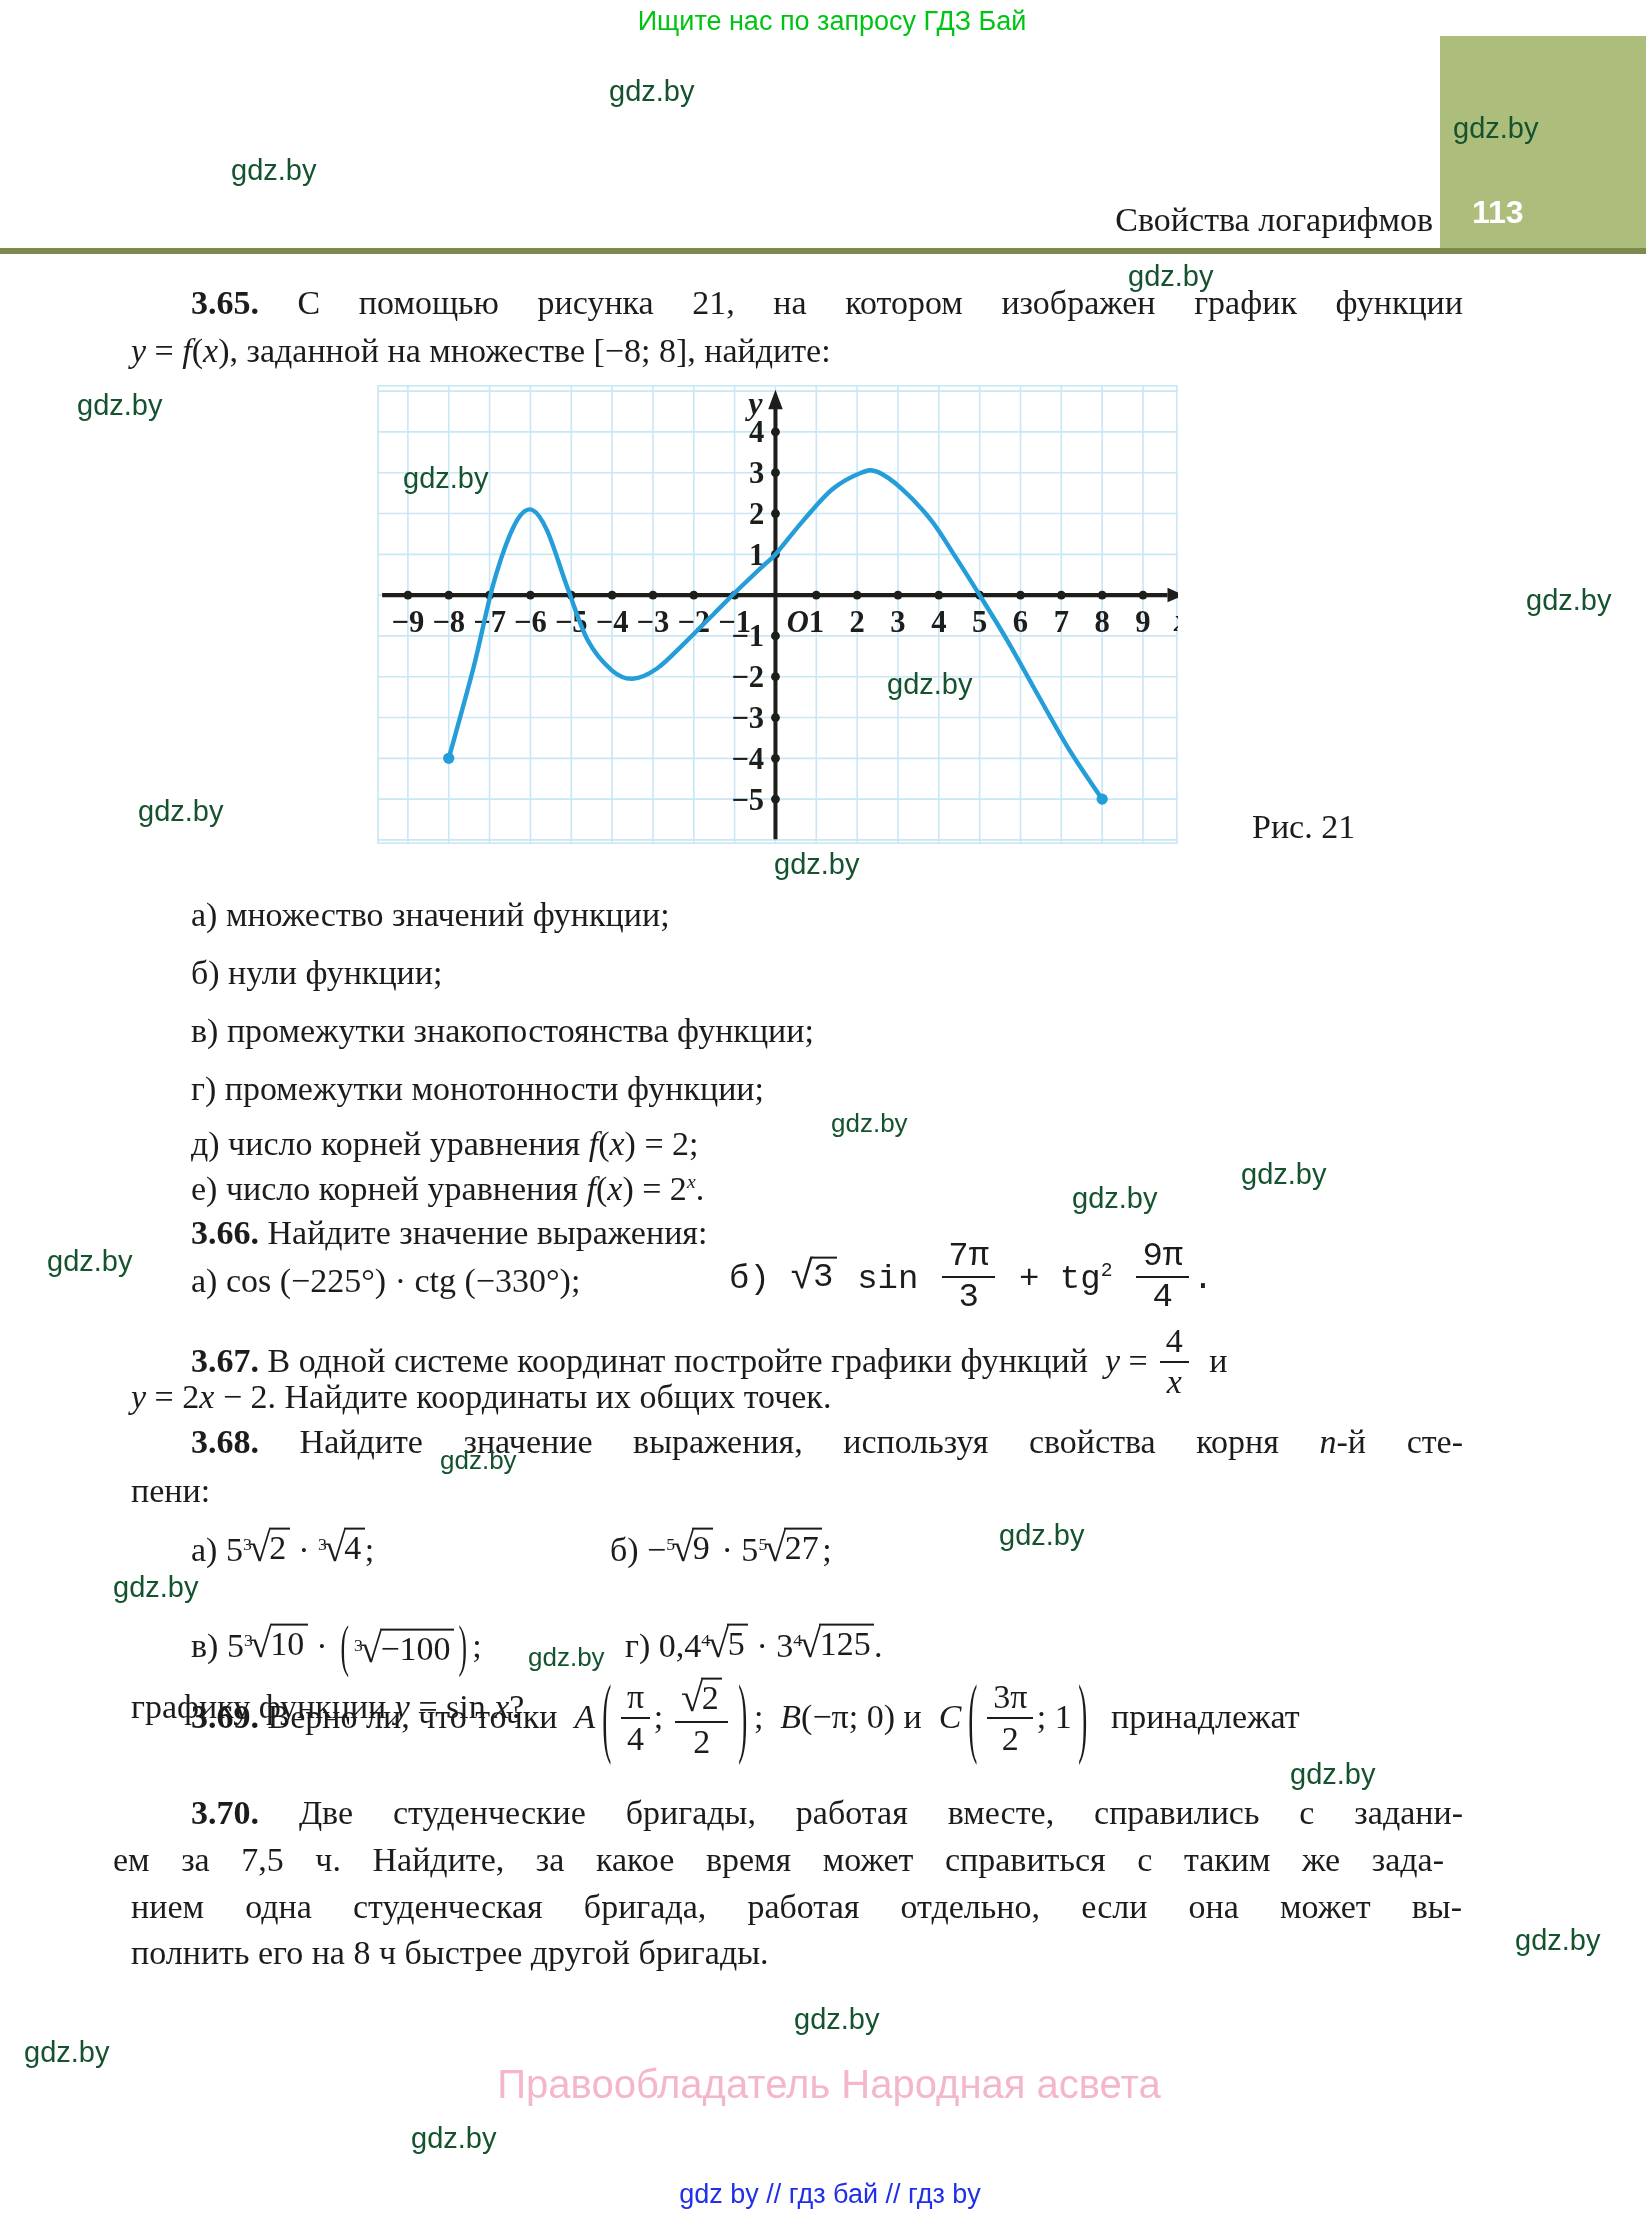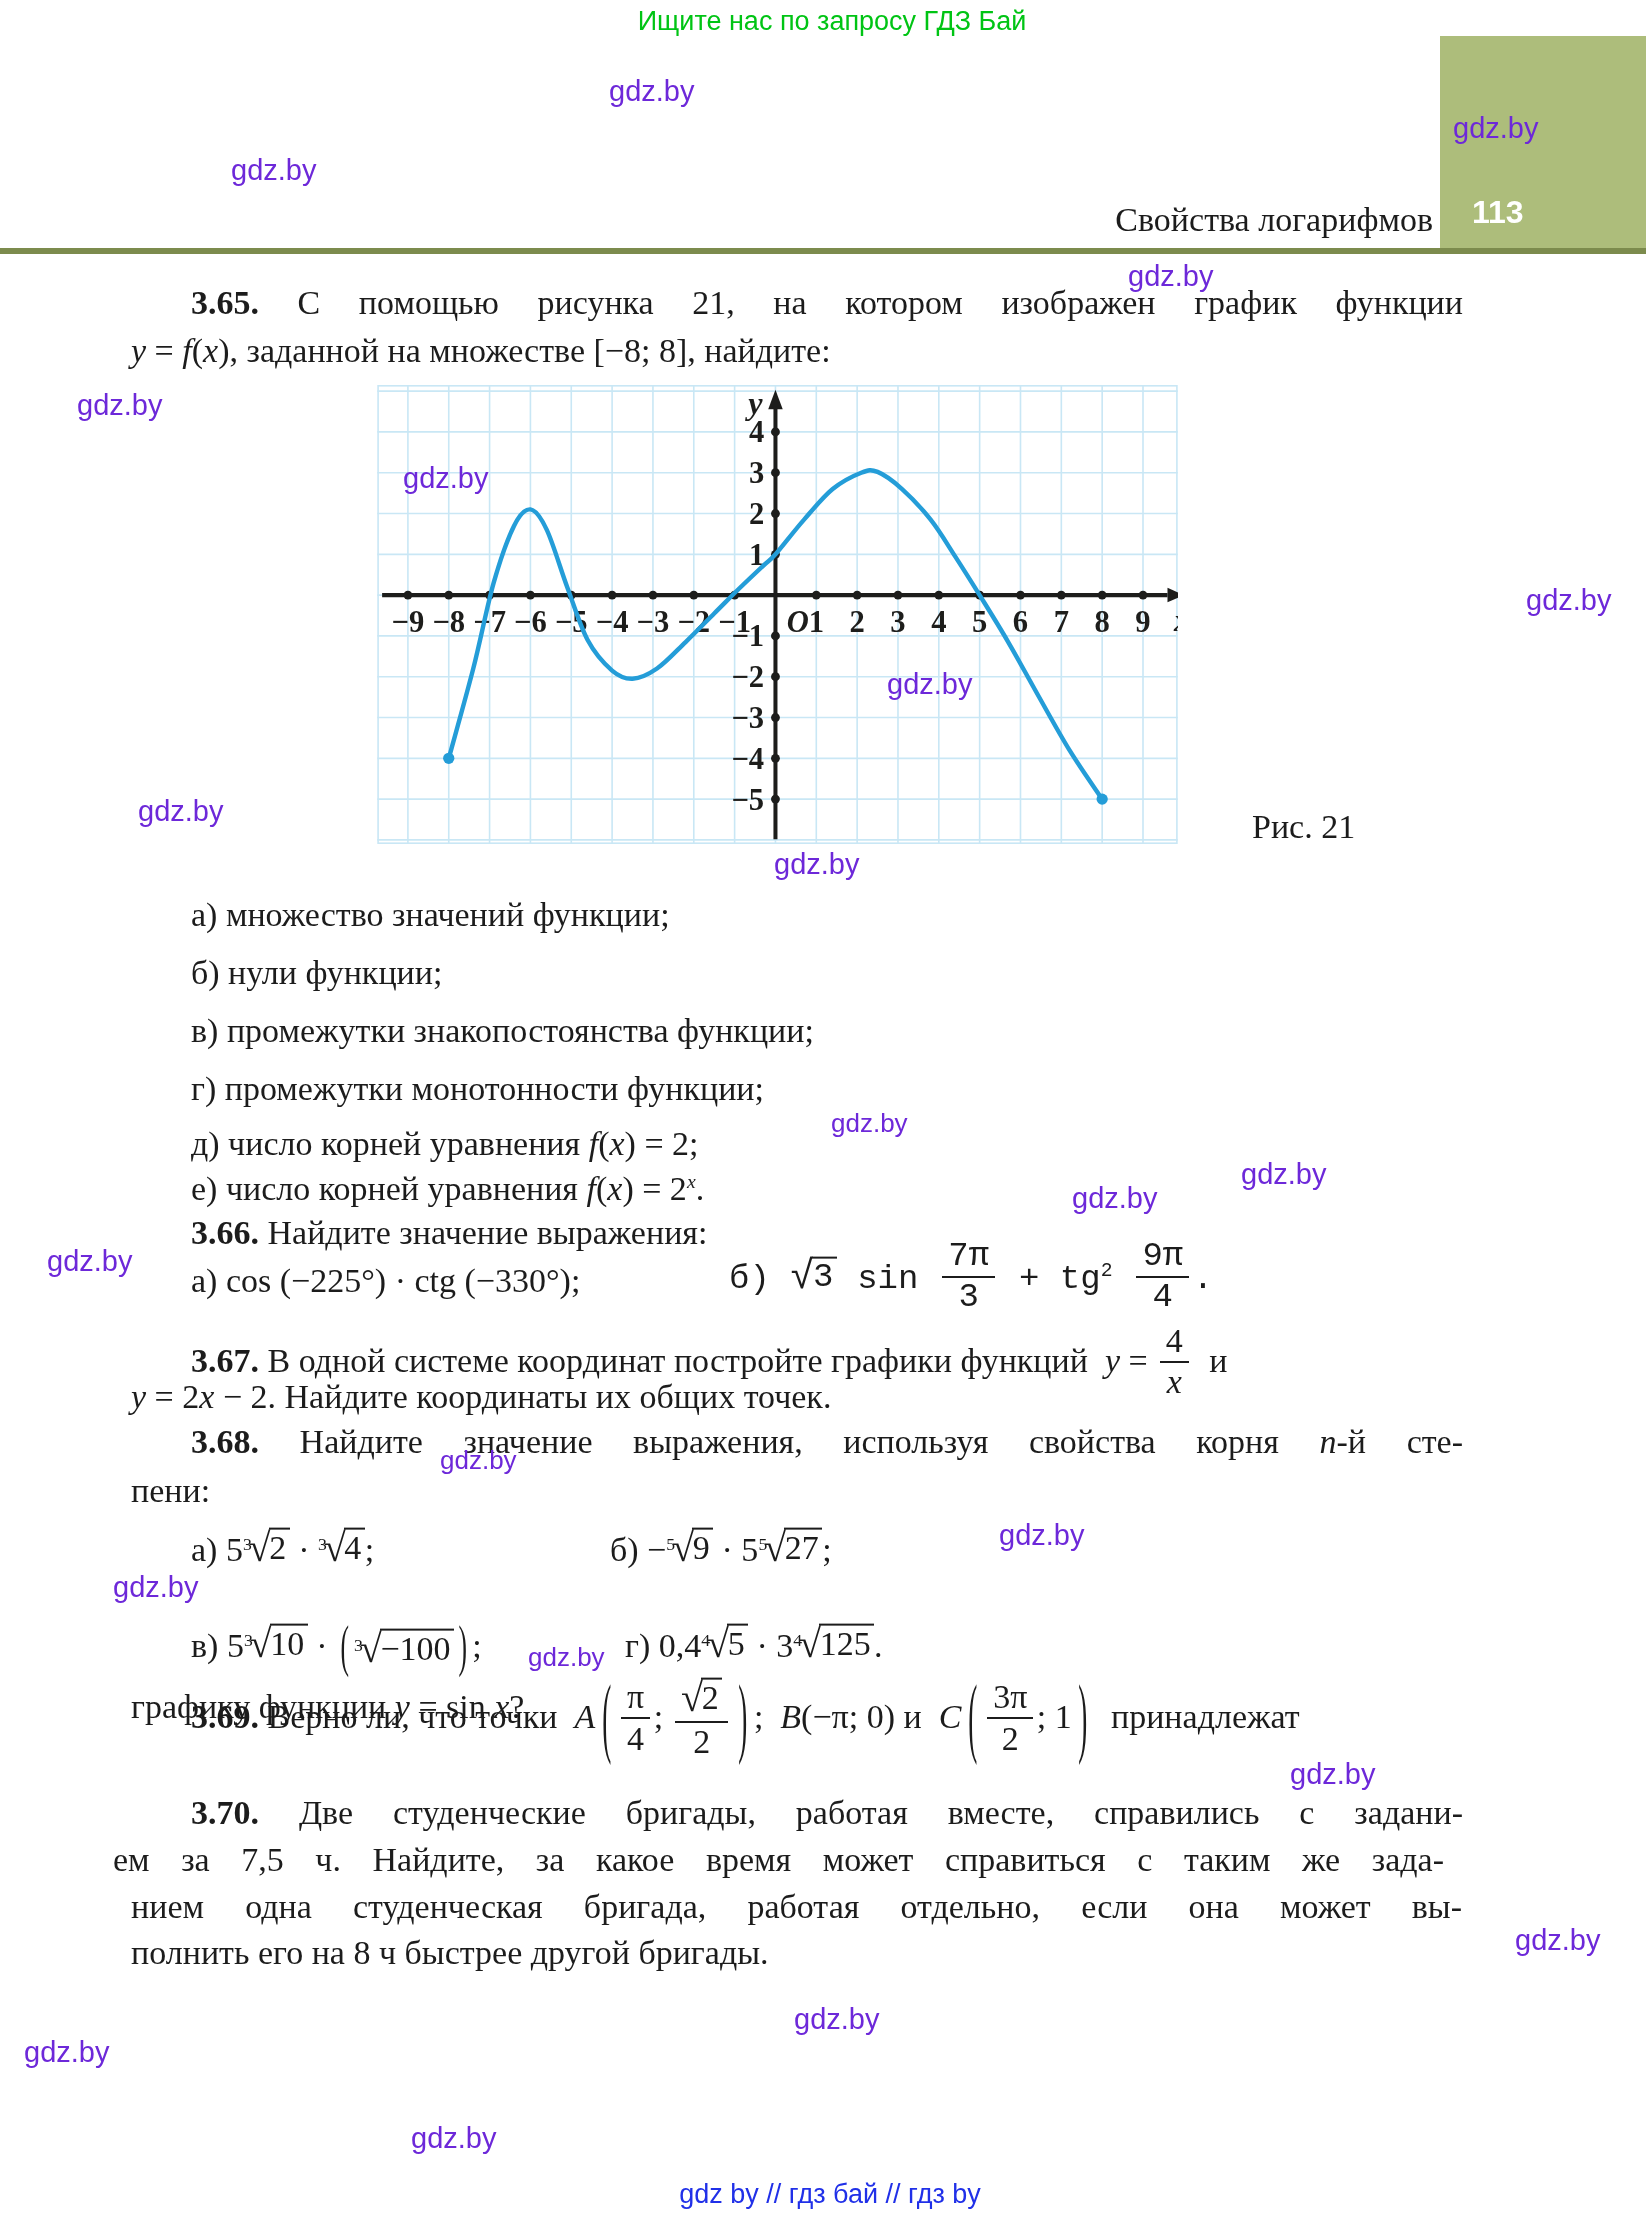--- a/index.html
+++ b/index.html
@@ -24,21 +24,21 @@
   .rad{display:inline-block;white-space:nowrap;}
   .ridx{display:inline-block;font-size:0.52em;transform:translateY(-0.62em);margin-right:-0.18em;}
   .rsign{display:inline-block;font-size:1.18em;letter-spacing:-0.05em;}
   .rbar{display:inline-block;border-top:0.075em solid currentColor;line-height:1.0;
         padding:0.02em 0.10em 0 0.02em;transform:translateY(-0.07em);}
   .bigp{display:inline-block;vertical-align:middle;}
   .bigp>.par{display:inline-block;transform:scale(0.75,1.7);margin:0 0.10em;}
   .bigp.x2>.par{transform:scale(0.8,2.6);margin:0 0.16em;}
   .bigp>.pbody{display:inline-block;vertical-align:middle;}
   
-  .wm{position:absolute;font:400 29px/1.1 "Liberation Sans", sans-serif;color:#6d28d9;white-space:nowrap;}
+  .wm{position:absolute;font:400 29px/1.1 "Liberation Sans", sans-serif;color:#14532d;white-space:nowrap;}
   
   .figure{position:absolute;}
   .fig-caption{position:absolute;left:1252px;top:808px;font:400 34px/1.1 "Liberation Serif", serif;}
   
   .copyright{position:absolute;top:2062px;left:829px;transform:translateX(-50%);
              font:400 40px/1.1 "Liberation Sans", sans-serif;color:#f4b7ca;white-space:nowrap;}
   .footer-links{position:absolute;top:2178px;left:830px;transform:translateX(-50%);
              font:400 27px/1.2 "Liberation Sans", sans-serif;color:#2030e8;white-space:nowrap;}
 </style>
 </head>
@@ -198,15 +198,16 @@
       <div class="wm" style="left: 999px; top: 1520px;">gdz.by</div>
       <div class="wm" style="left: 113px; top: 1572px;">gdz.by</div>
       <div class="wm" style="left: 528px; top: 1643px; font-size: 26px;">gdz.by</div>
       <div class="wm" style="left: 1290px; top: 1759px;">gdz.by</div>
       <div class="wm" style="left: 1515px; top: 1925px;">gdz.by</div>
       <div class="wm" style="left: 794px; top: 2004px;">gdz.by</div>
       <div class="wm" style="left: 24px; top: 2037px;">gdz.by</div>
       <div class="wm" style="left: 411px; top: 2123px;">gdz.by</div>
     </div>
 
+  <div class="copyright">Правообладатель Народная асвета</div>
   <div class="footer-links">gdz by  //  гдз бай  //  гдз by</div>
 </div>
 
 
 </body></html>

